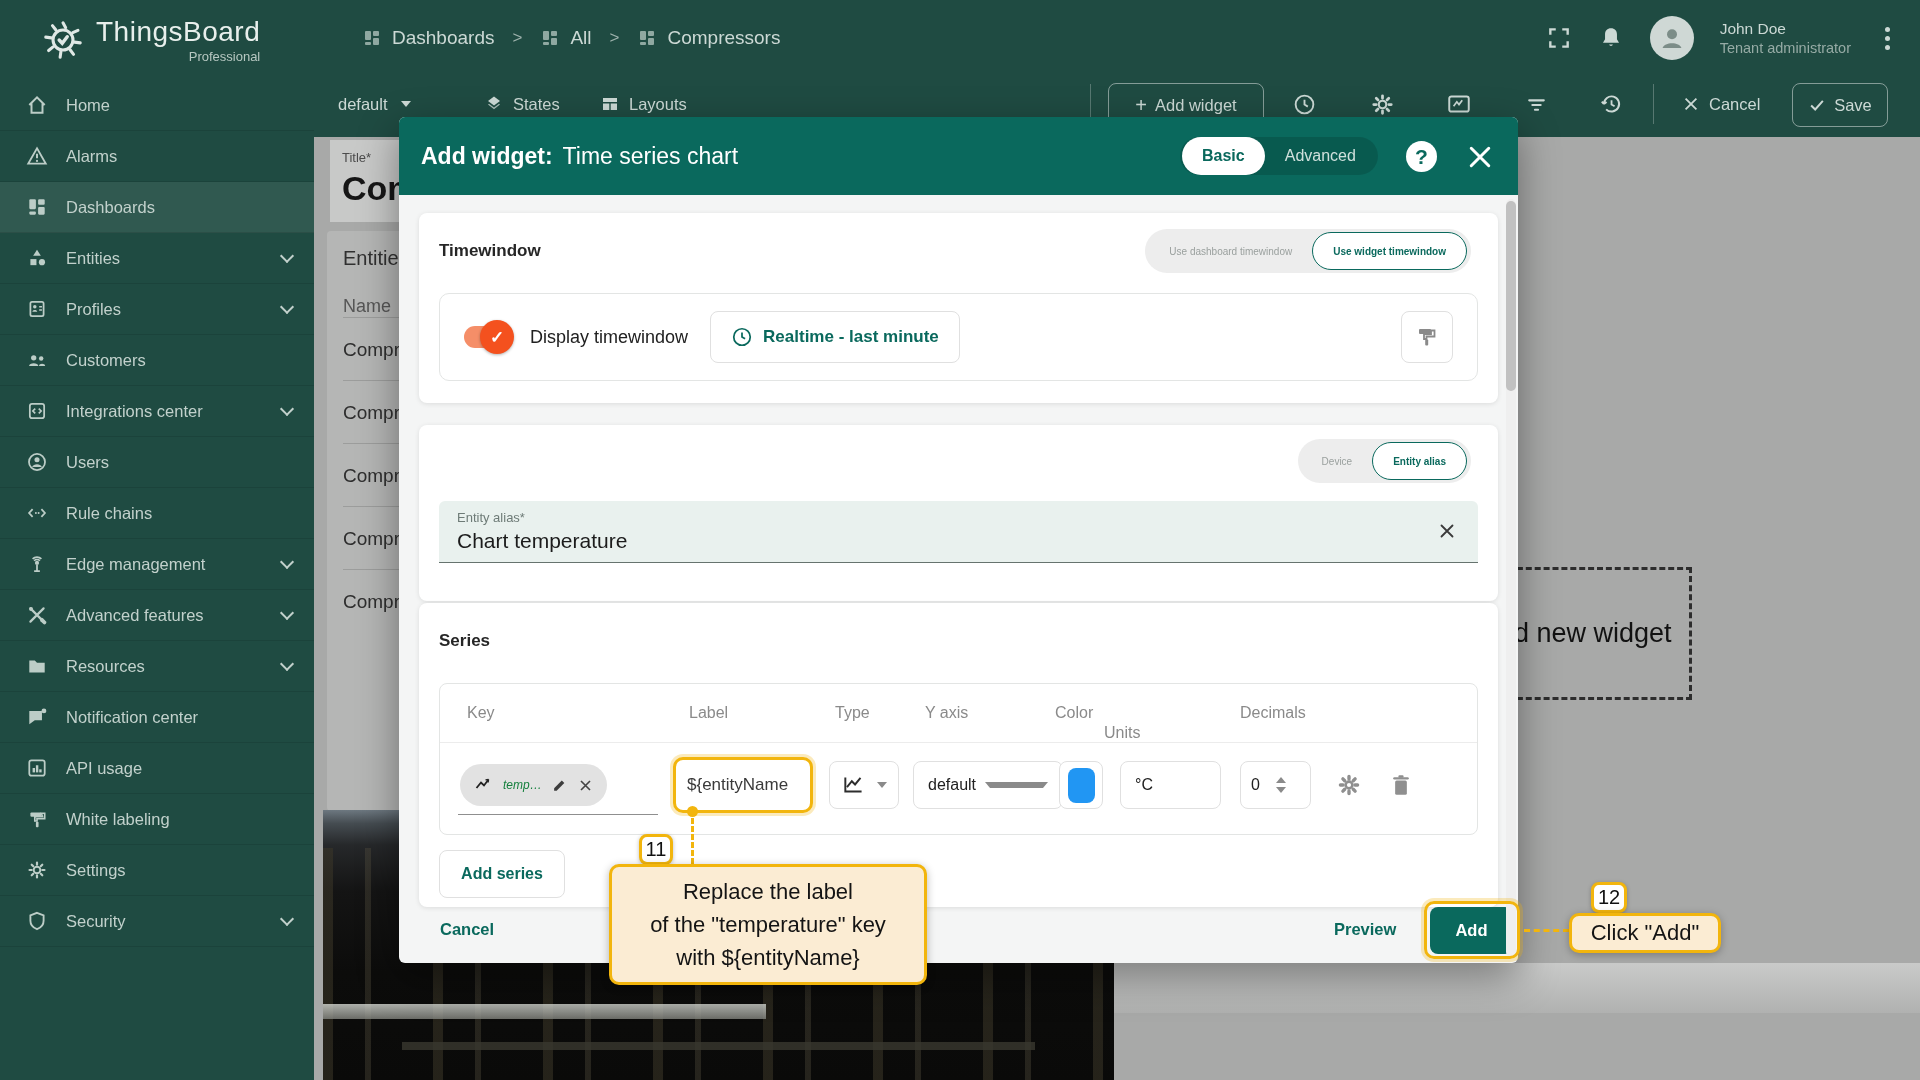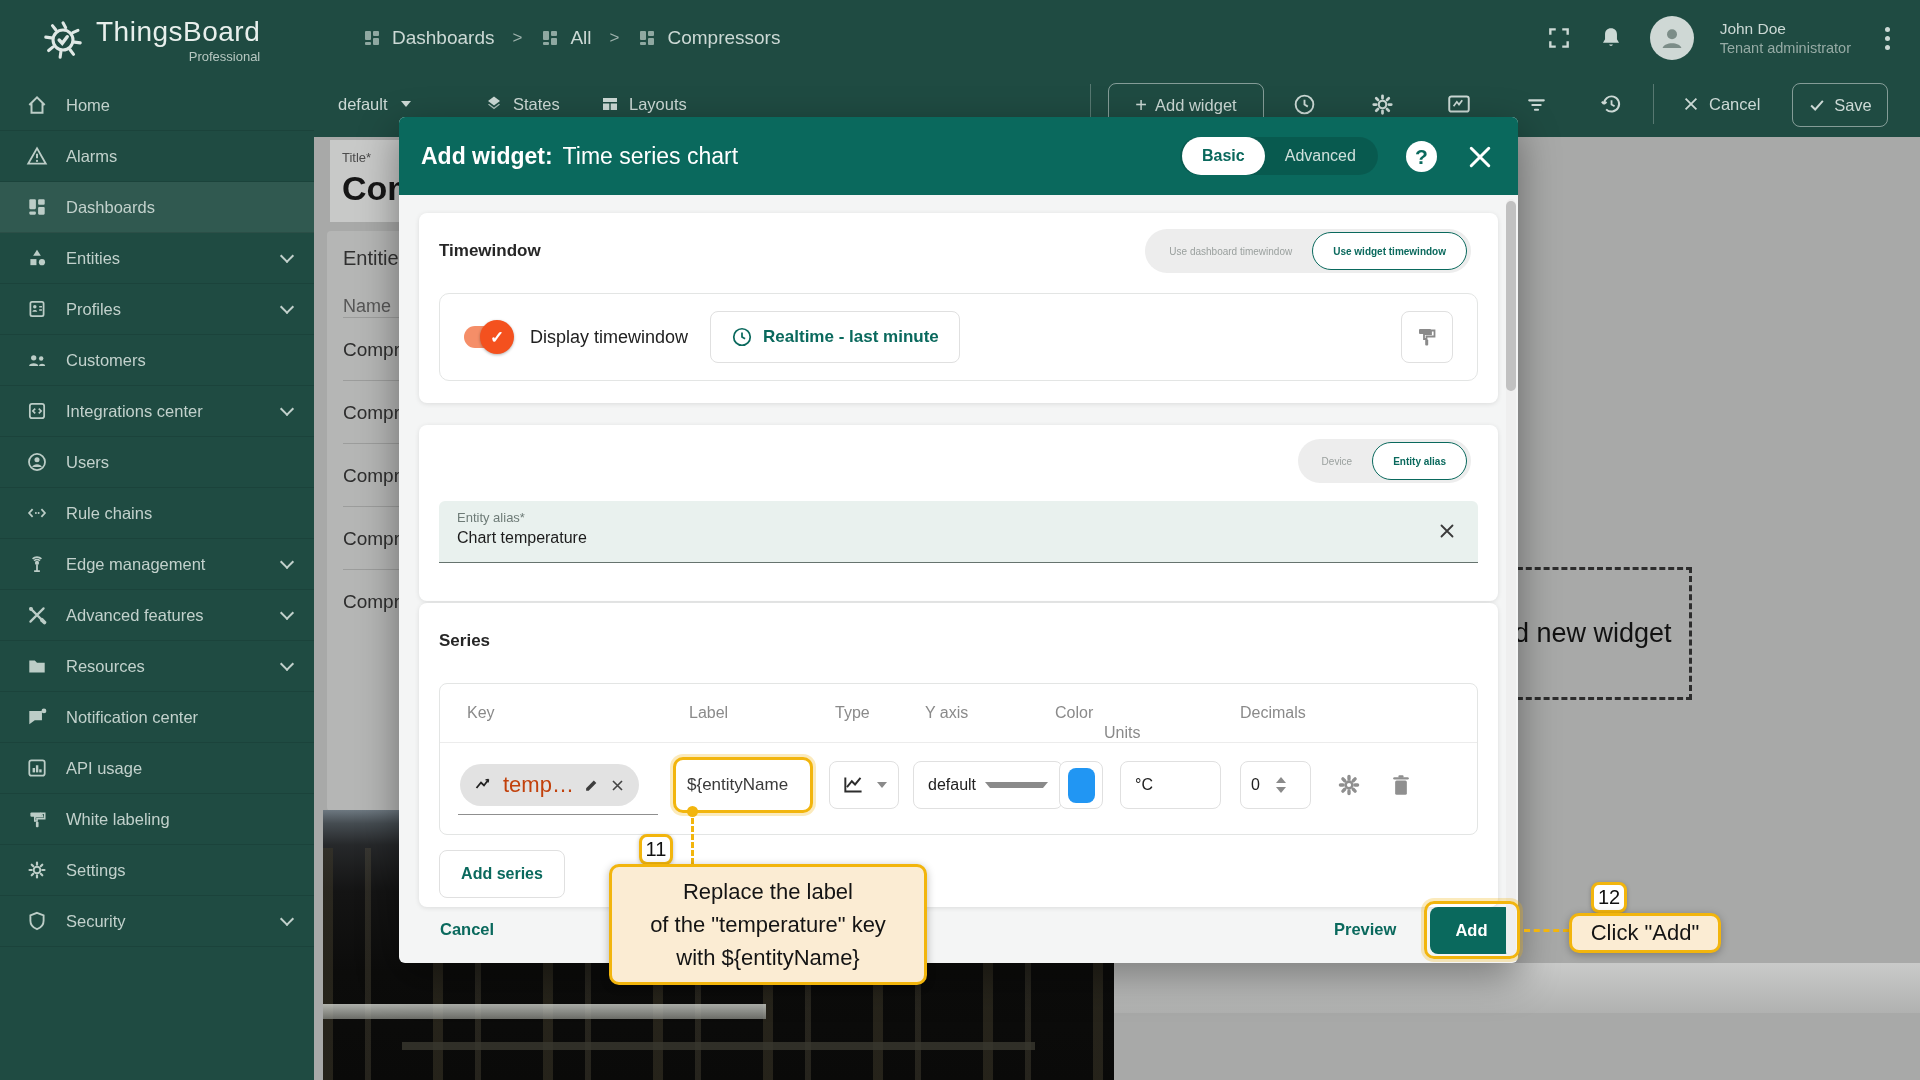--- a/index.html
+++ b/index.html
@@ -89,30 +89,30 @@
   .switch { position:relative; width:46px; height:22px; border-radius:11px; background:#f58e68; }
   .switch .thumb { position:absolute; right:-4px; top:-6px; width:34px; height:34px; border-radius:50%; background:#f4511e; color:#fff; font-size:17px; font-weight:bold; display:flex; align-items:center; justify-content:center; box-shadow:0 1px 3px rgba(0,0,0,0.3); }
   .tw-display { font-size:18px; color:#212121; margin-left:20px; }
   .realtime-btn { margin-left:22px; height:52px; border:1px solid #e0e0e0; border-radius:8px; background:#fff; display:flex; align-items:center; gap:10px; padding:0 20px; color:#0a695d; font-size:17px; font-weight:bold; cursor:pointer; }
   .roller-btn { position:absolute; right:24px; top:17px; width:52px; height:52px; border:1px solid #e0e0e0; border-radius:8px; background:#fff; display:flex; align-items:center; justify-content:center; cursor:pointer; }
 
   
   .ds-card { top:308px; height:176px; }
   .ds-field { position:absolute; left:20px; right:20px; top:76px; height:62px; background:#e9f1ee; border-radius:6px 6px 0 0; border-bottom:1px solid #66736e; padding:9px 18px 0 18px; }
   .ds-field-label { font-size:13px; color:#6e7b77; }
-  .ds-field-value { font-size:16px; color:#1c1c1c; margin-top:4px; }
+  .ds-field-value { font-size:21px; color:#1c1c1c; margin-top:4px; }
   .ds-clear { position:absolute; right:20px; top:19px; width:22px; height:22px; cursor:pointer; }
 
   
   .se-card { top:486px; height:304px; }
   .se-table { position:absolute; left:20px; right:20px; top:80px; height:152px; border:1px solid #e3e5e4; border-radius:8px; }
   .se-colhead { position:absolute; top:20px; font-size:16px; color:#8a8a8a; }
   .se-headline { position:absolute; left:0; right:0; top:58px; height:1px; background:#ececec; }
   .key-chip { position:absolute; left:20px; top:80px; height:42px; background:#e2e2e2; border-radius:21px; display:flex; align-items:center; gap:9px; padding:0 14px; }
-  .key-chip span { font-size:22px; color:#c2410c; }
+  .key-chip span { font-size:12px; color:#15803d;font-style:italic; }
   .key-underline { position:absolute; left:18px; top:130px; width:200px; height:1px; background:#8f8f8f; }
   .label-input { position:absolute; left:233px; top:73px; width:140px; height:56px; background:#fff; border:3px solid #f2b50d; border-radius:10px; box-shadow:0 0 0 3px rgba(242,181,13,0.28); display:flex; align-items:center; padding-left:11px; overflow:hidden; }
   .label-input span { font-size:17px; color:#3a3a3a; white-space:nowrap; }
   .cellbox { position:absolute; top:77px; height:48px; border:1px solid #e0e0e0; border-radius:8px; background:#fff; display:flex; align-items:center; }
   .type-cell { left:389px; width:70px; justify-content:center; gap:6px; cursor:pointer; }
   .yaxis-cell { left:473px; width:150px; padding:0 14px; cursor:pointer; }
   .yaxis-cell span { font-size:16px; color:#212121; flex:1; }
   .color-cell { left:619px; width:44px; justify-content:center; cursor:pointer; }
   .swatch { width:27px; height:35px; border-radius:8px; }
   .units-cell { left:680px; width:101px; padding:0 14px; }

